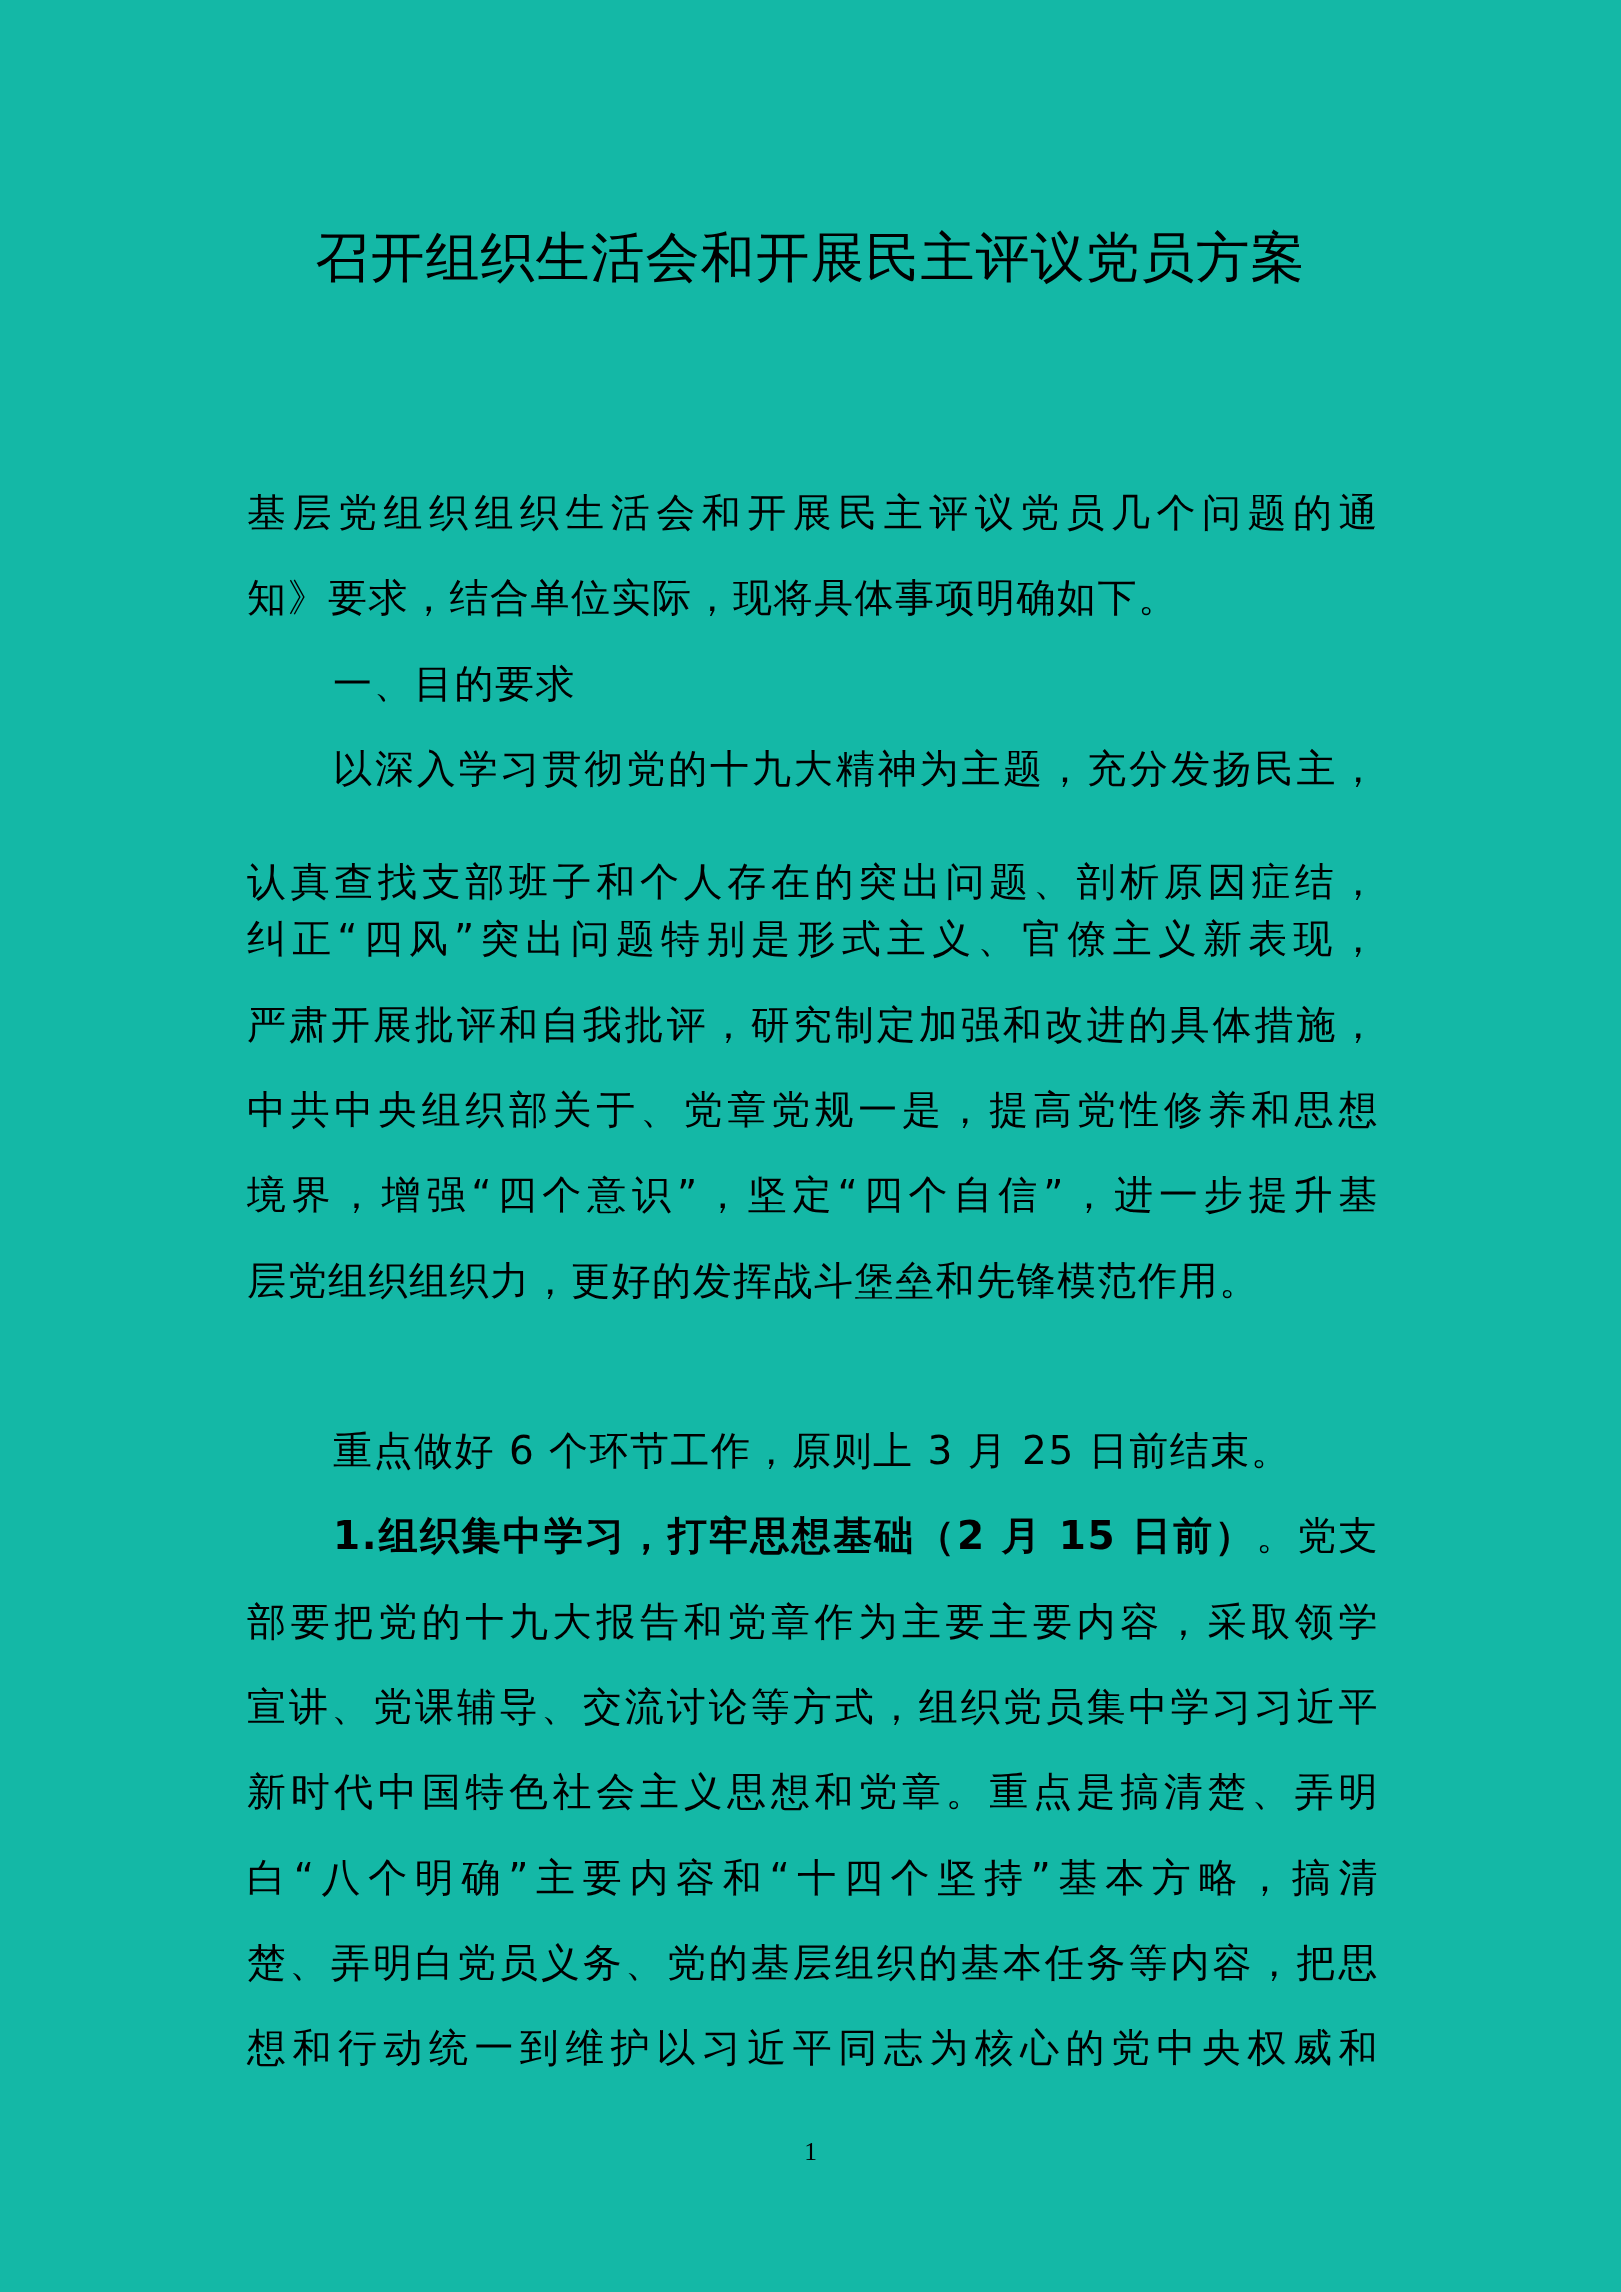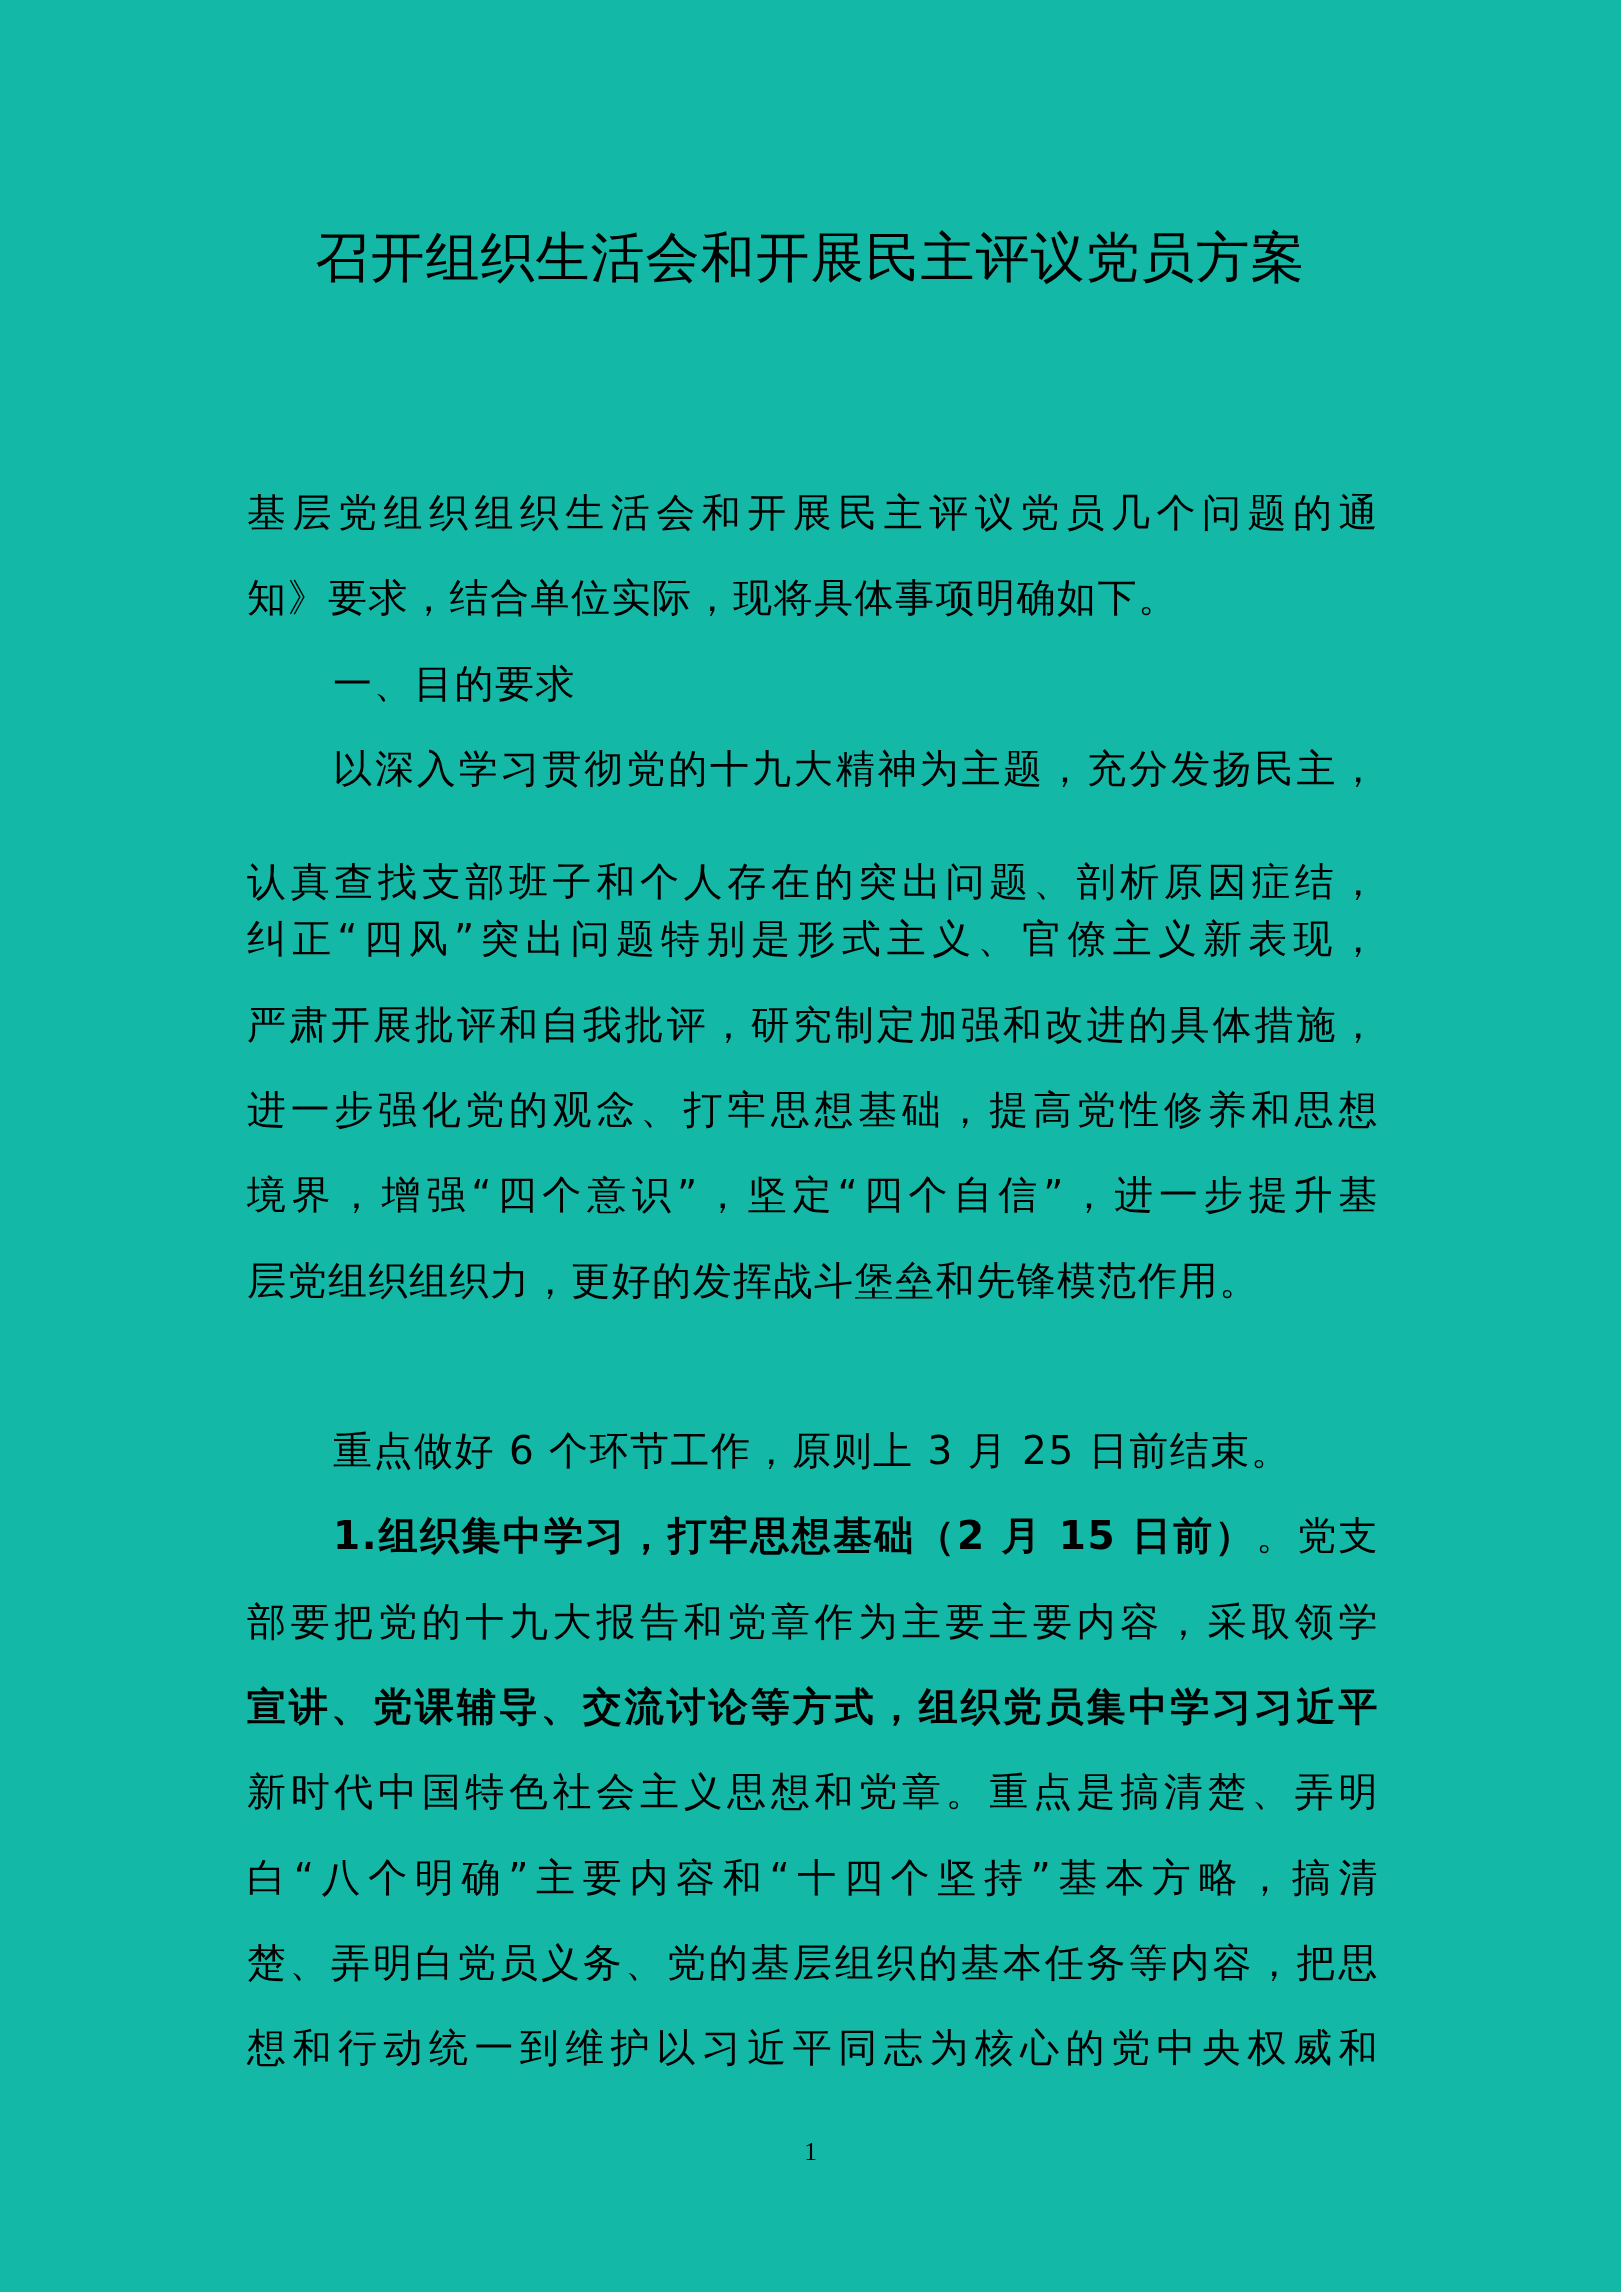--- a/index.html
+++ b/index.html
@@ -25,29 +25,29 @@
   <div class="title">召开组织生活会和开展民主评议党员方案</div>
 
   <div class="line justify" style="top:487px;">基层党组织组织生活会和开展民主评议党员几个问题的通</div>
   <div class="line" style="top:572px;">知》要求，结合单位实际，现将具体事项明确如下。</div>
 
   <div class="line indent" style="top:658px;">一、目的要求</div>
   <div class="line indent justify" style="top:743px;">以深入学习贯彻党的十九大精神为主题，充分发扬民主，</div>
   <div class="line justify" style="top:856px;">认真查找支部班子和个人存在的突出问题、剖析原因症结，</div>
   <div class="line justify" style="top:913px;">纠正“四风”突出问题特别是形式主义、官僚主义新表现，</div>
   <div class="line justify" style="top:999px;">严肃开展批评和自我批评，研究制定加强和改进的具体措施，</div>
-  <div class="line justify" style="top:1084px;">进一步强化党的观念、打牢思想基础，提高党性修养和思想</div>
+  <div class="line justify" style="top:1084px;">中共中央组织部关于、党章党规一是，提高党性修养和思想</div>
   <div class="line justify" style="top:1169px;">境界，增强“四个意识”，坚定“四个自信”，进一步提升基</div>
   <div class="line" style="top:1255px;">层党组织组织力，更好的发挥战斗堡垒和先锋模范作用。</div>
 
   <div class="line indent" style="top:1425px;">重点做好 6 个环节工作，原则上 3 月 25 日前结束。</div>
 
   <div class="line indent justify" style="top:1510px;"><b>1.组织集中学习，打牢思想基础（2 月 15 日前）</b><span>。党支</span></div>
   <div class="line justify" style="top:1596px;">部要把党的十九大报告和党章作为主要主要内容，采取领学</div>
-  <div class="line justify" style="top:1681px;font-weight:bold;">宣讲、党课辅导、交流讨论等方式，组织党员集中学习习近平</div>
+  <div class="line justify" style="top:1681px;">宣讲、党课辅导、交流讨论等方式，组织党员集中学习习近平</div>
   <div class="line justify" style="top:1766px;">新时代中国特色社会主义思想和党章。重点是搞清楚、弄明</div>
   <div class="line justify" style="top:1852px;">白“八个明确”主要内容和“十四个坚持”基本方略，搞清</div>
   <div class="line justify" style="top:2022px;">想和行动统一到维护以习近平同志为核心的党中央权威和</div>
   <div class="line justify" style="top:1937px;">楚、弄明白党员义务、党的基层组织的基本任务等内容，把思</div>
 
   <div class="pagenum">1</div>
 </div>
 
 
 </body></html>

